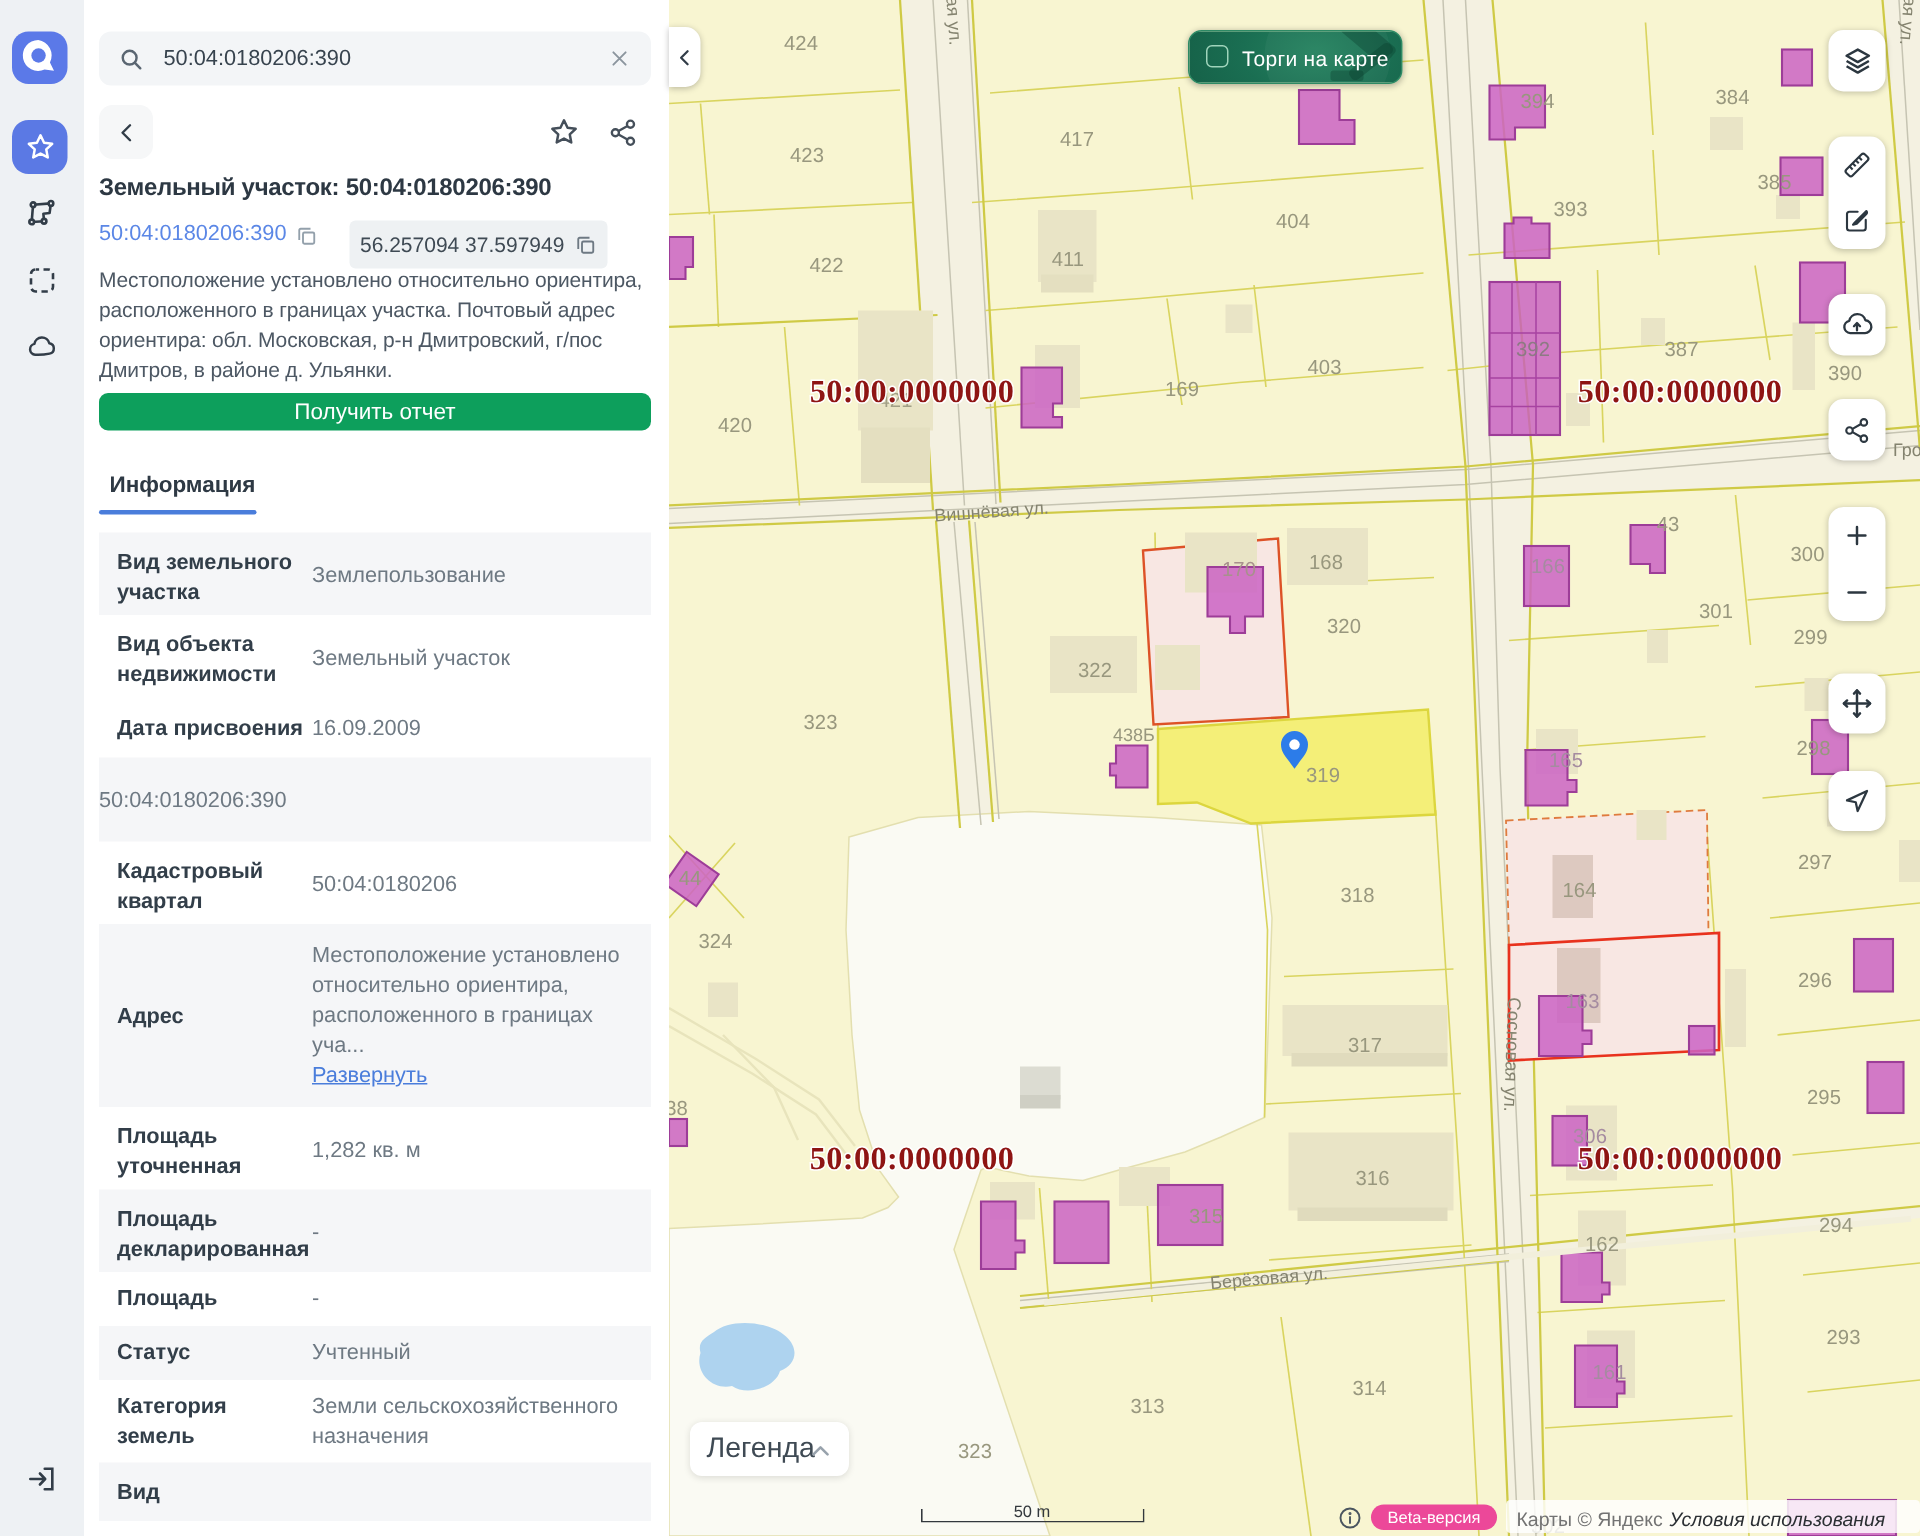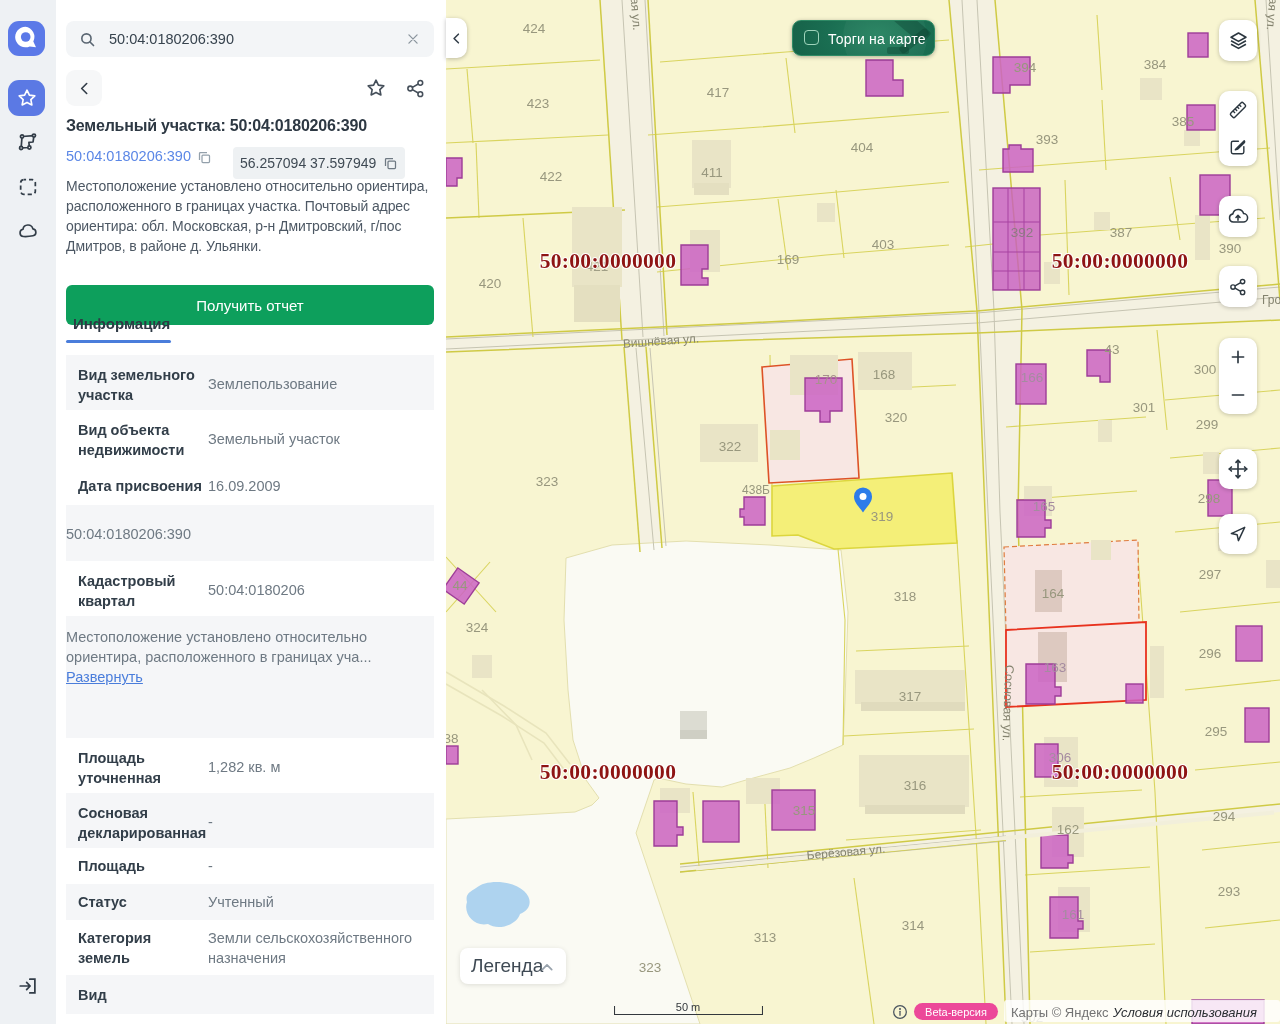--- a/index.html
+++ b/index.html
@@ -13,21 +13,21 @@
 
 #panel { position:absolute; left:56px; top:0; width:390px; height:1024px; background:#fff; }
 #search { position:absolute; left:10px; top:21px; width:368px; height:36px; background:#f3f5f7; border-radius:8px; display:flex; align-items:center; }
 #search .q { color:#37434e; font-size:14.5px; margin-left:13px; }
 #backbtn { position:absolute; left:10px; top:70px; width:36px; height:36px; background:#f6f7f8; border-radius:9px; display:flex; align-items:center; justify-content:center; }
 #title { position:absolute; left:10px; top:117px; width:380px; font-size:16px; font-weight:700; color:#2d3843; letter-spacing:-0.2px;}
 .chiprow { position:absolute; left:10px; top:147px; height:23px; }
 #link1 { color:#5b87e6; font-size:14.5px; font-weight:400; }
 #chip2 { position:absolute; left:167px; top:0px; height:23px; background:#eef1f3; border-radius:4px; display:flex; align-items:center; padding:16px 7px; font-size:14px; color:#3f4a54; white-space:nowrap; }
 #para { position:absolute; left:10px; top:176px; width:378px; font-size:14px; line-height:20px; color:#4d5864; letter-spacing:-0.1px; }
-#greenbtn { position:absolute; left:10px; top:262px; width:368px; height:40px; background:#0d9f5c; border-radius:6px; color:#fff; font-size:15px; display:flex; align-items:center; justify-content:center;margin-top:23px; }
+#greenbtn { position:absolute; left:10px; top:262px; width:368px; height:25px; background:#0d9f5c; border-radius:6px; color:#fff; font-size:15px; display:flex; align-items:center; justify-content:center; }
 #tab { position:absolute; left:17px; top:315px; font-size:15px; font-weight:700; color:#2e3944; }
 #tabline { position:absolute; left:10px; top:340px; width:105px; height:3px; background:#4a7ddb; border-radius:2px; }
 #rows { position:absolute; left:10px; top:355px; width:368px; }
 .row { display:flex; font-size:14.5px; overflow:hidden; }
 .row.g { background:#f5f6f8; }
 .row .lab { width:142px; padding:10px 0 0 12px; font-weight:700; color:#323e49; line-height:20px; }
 .row .val { flex:1; padding:10px 6px 0 0; color:#6e7983; line-height:20px; }
 .expand { color:#4a7ddb; text-decoration:underline; }
 
 #map { position:absolute; left:446px; top:0; width:834px; height:1024px; background:#f8f5d2; }
@@ -98,21 +98,21 @@
     </div>
     <svg width="22" height="22" viewBox="0 0 24 24" fill="none" stroke="#454f5a" stroke-width="1.8" stroke-linejoin="round" style="position:absolute; left:309px; top:77px">
       <path d="M12 3.5 L14.6 8.9 L20.5 9.7 L16.2 13.8 L17.3 19.6 L12 16.8 L6.7 19.6 L7.8 13.8 L3.5 9.7 L9.4 8.9 Z"></path>
     </svg>
     <svg width="21" height="21" viewBox="0 0 24 24" fill="none" stroke="#454f5a" stroke-width="1.8" style="position:absolute; left:349px; top:78px">
       <circle cx="6" cy="12" r="2.7"></circle>
         <circle cx="17.5" cy="5.5" r="2.7"></circle>
         <circle cx="17.5" cy="18.5" r="2.7"></circle>
       <path d="M8.4 10.7 L15.2 6.8 M8.4 13.3 L15.2 17.2"></path>
     </svg>
-    <div id="title">Земельный участка: 50:04:0180206:390</div>
+    <div id="title">Земельный участок: 50:04:0180206:390</div>
     <div class="chiprow">
       <span id="link1">50:04:0180206:390</span>
       <svg width="15" height="15" viewBox="0 0 24 24" fill="none" stroke="#93a0ab" stroke-width="2" style="position:absolute; left:131px; top:3px">
         <rect x="8" y="8" width="12" height="12" rx="1.5"></rect>
           <path d="M16 4 H5.5 a1.5 1.5 0 0 0 -1.5 1.5 V16"></path>
       </svg>
       <div id="chip2">56.257094 37.597949
         <svg width="15" height="15" viewBox="0 0 24 24" fill="none" stroke="#6e7983" stroke-width="2" style="margin-left:7px">
           <rect x="8" y="8" width="12" height="12" rx="1.5"></rect>
             <path d="M16 4 H5.5 a1.5 1.5 0 0 0 -1.5 1.5 V16"></path>
@@ -137,28 +137,29 @@
           <div class="val">16.09.2009</div>
         </div>
       <div class="row g" style="height:56px">
           <div class="val" style="padding-top:19px">50:04:0180206:390</div>
         </div>
       <div class="row" style="height:55px">
           <div class="lab">Кадастровый квартал</div>
           <div class="val" style="padding-top:19px">50:04:0180206</div>
         </div>
       <div class="row g" style="height:122px">
+          <div class="lab" style="padding-top:52px">Адрес</div>
           <div class="val" style="padding-top:11px">Местоположение установлено относительно ориентира, расположенного в границах уча...<br><span class="expand">Развернуть</span></div>
         </div>
       <div class="row" style="height:55px">
           <div class="lab">Площадь уточненная</div>
           <div class="val" style="padding-top:19px">1,282 кв. м</div>
         </div>
       <div class="row g" style="height:55px">
-          <div class="lab">Сосновая декларированная</div>
+          <div class="lab">Площадь декларированная</div>
           <div class="val" style="padding-top:19px">-</div>
         </div>
       <div class="row" style="height:36px">
           <div class="lab" style="padding-top:8px">Площадь</div>
           <div class="val" style="padding-top:8px">-</div>
         </div>
       <div class="row g" style="height:36px">
           <div class="lab" style="padding-top:8px">Статус</div>
           <div class="val" style="padding-top:8px">Учтенный</div>
         </div>

